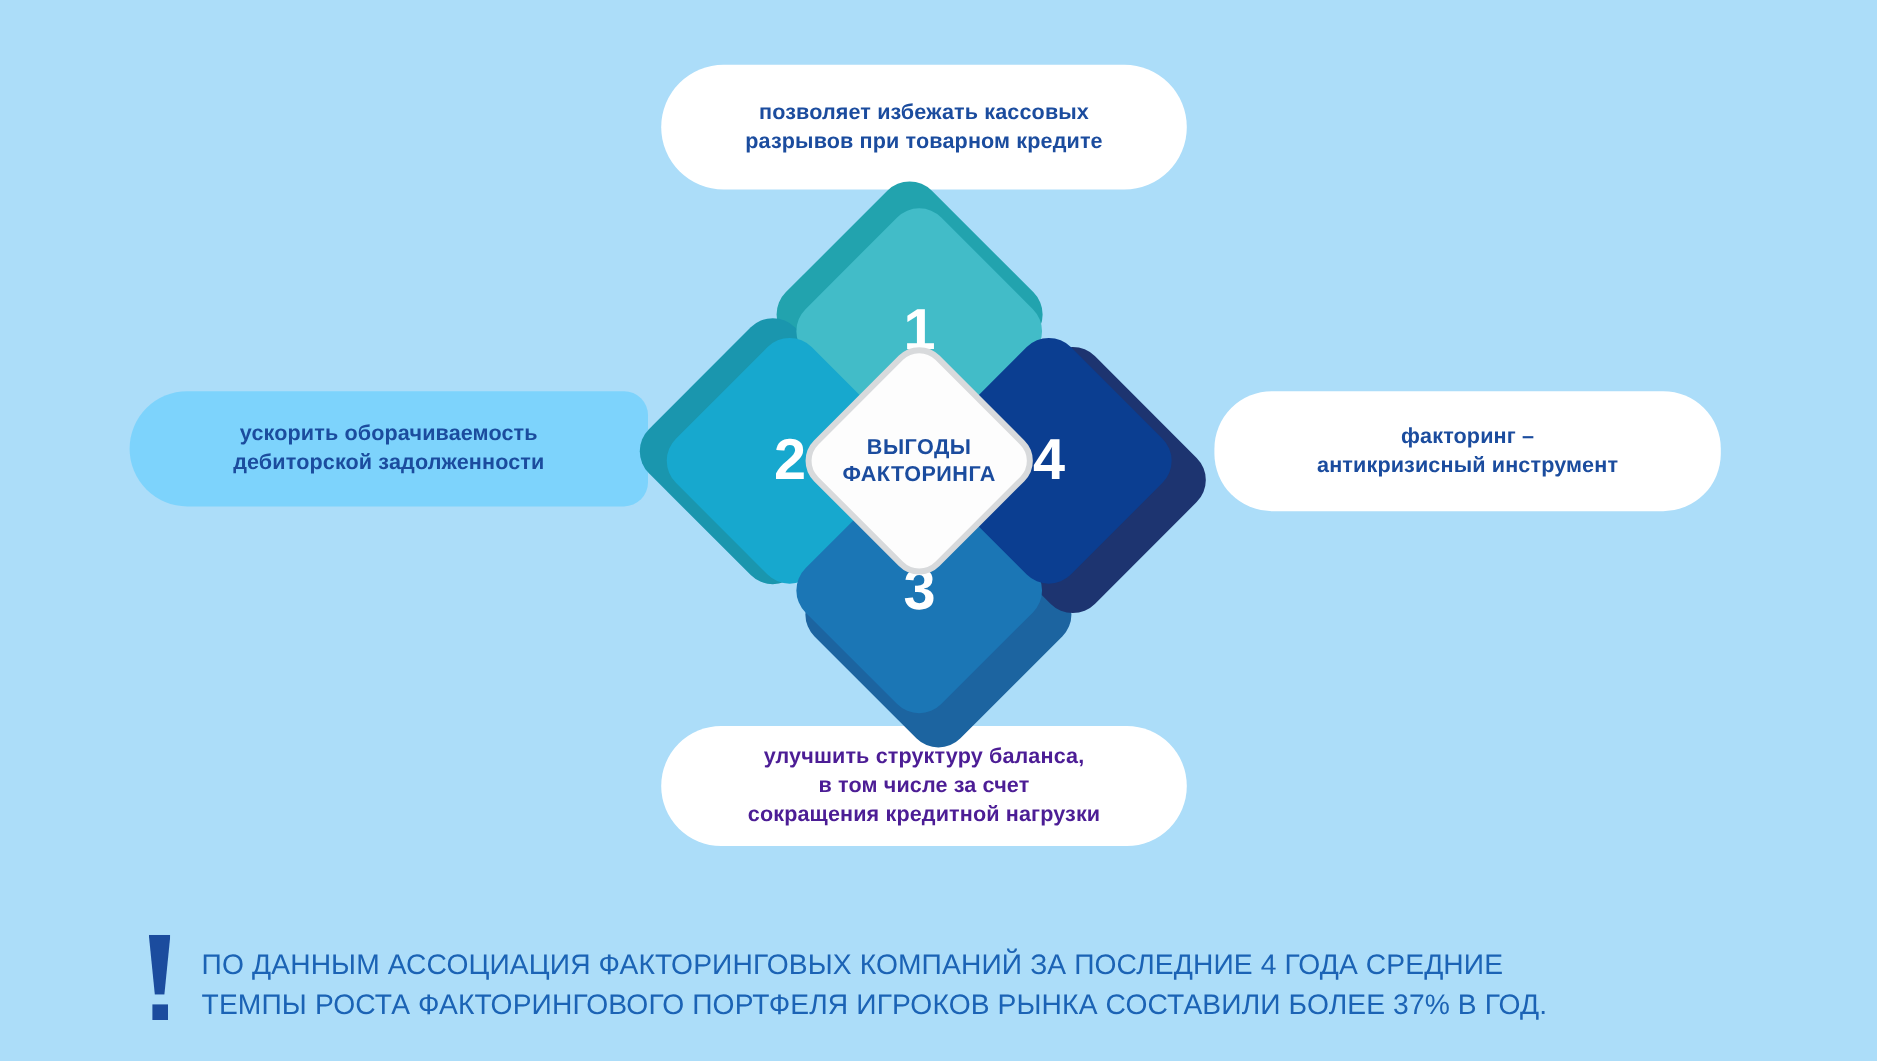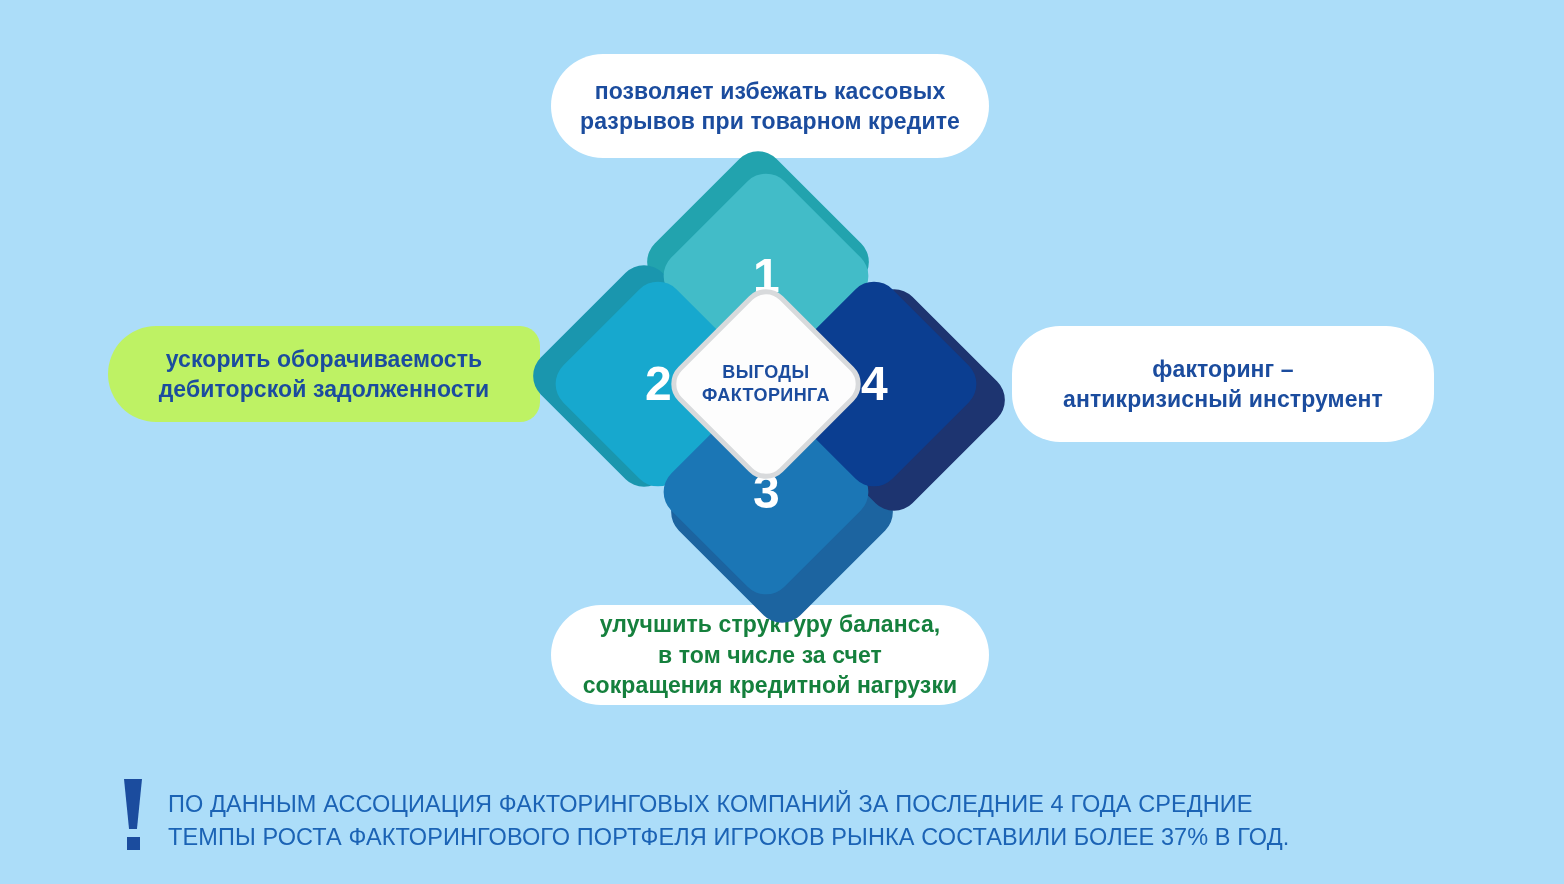--- a/index.html
+++ b/index.html
@@ -26,21 +26,21 @@
   
   .callout {
     position: absolute;
     background: #FFFFFF;
     display: flex;
     align-items: center;
     justify-content: center;
     text-align: center;
     color: #1B4C9E;
     font-weight: bold;
-    font-size: 23px;
+    font-size: 18px;
     line-height: 1.32;
     letter-spacing: 0.1px;
     padding: 10px 26px;
     white-space: pre-line;
   }
 
   .callout-top {
     left: 551px;
     top: 54px;
     width: 438px;
@@ -53,21 +53,21 @@
     top: 326px;
     width: 432px;
     height: 96px;
     border-radius: 48px 20px 20px 48px;
   }
 
   .callout-right {
     left: 1012px;
     top: 326px;
     width: 422px;
-    height: 116px;
+    height: 100px;
     border-radius: 48px 48px 48px 48px;
   }
 
   .callout-bottom {
     left: 551px;
     top: 605px;
     width: 438px;
     height: 100px;
     border-radius: 50px 50px 50px 50px;
   }
@@ -222,31 +222,31 @@
 </head>
 <body style="background: rgb(172, 221, 249);">
 
 <div id="stage">
 
   <div class="callout callout-top" style="background: rgb(255, 255, 255); color: rgb(27, 76, 158);">
     <span class="callout-text">позволяет избежать кассовых
 разрывов при товарном кредите</span>
   </div>
 
-  <div class="callout callout-left" style="background: #bef264; color: rgb(27, 76, 158);">
+  <div class="callout callout-left" style="background: #7dd3fc; color: rgb(27, 76, 158);">
     <span class="callout-text">ускорить оборачиваемость
 дебиторской задолженности</span>
   </div>
 
   <div class="callout callout-right" style="background: rgb(255, 255, 255); color: rgb(27, 76, 158);">
     <span class="callout-text">факторинг –
 антикризисный инструмент</span>
   </div>
 
-  <div class="callout callout-bottom" style="background: rgb(255, 255, 255); color: #15803d;">
+  <div class="callout callout-bottom" style="background: rgb(255, 255, 255); color: #4c1d95;">
     <span class="callout-text">улучшить структуру баланса,
 в том числе за счет
 сокращения кредитной нагрузки</span>
   </div>
 
   <div id="cluster">
 
     <div class="dshape shadow-d sh-1" style="z-index: 1; background: rgb(34, 163, 174);"></div>
     <div class="dshape shadow-d sh-2" style="z-index: 1; background: rgb(26, 150, 174);"></div>
     <div class="dshape shadow-d sh-3" style="z-index: 1; background: rgb(28, 100, 160);"></div>

